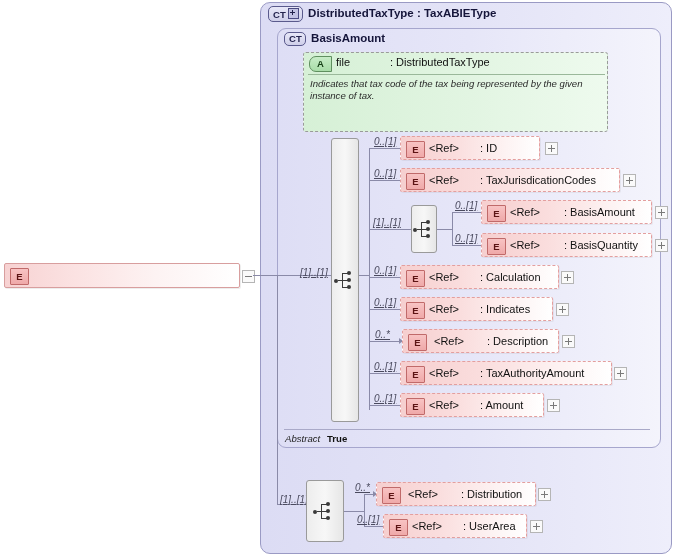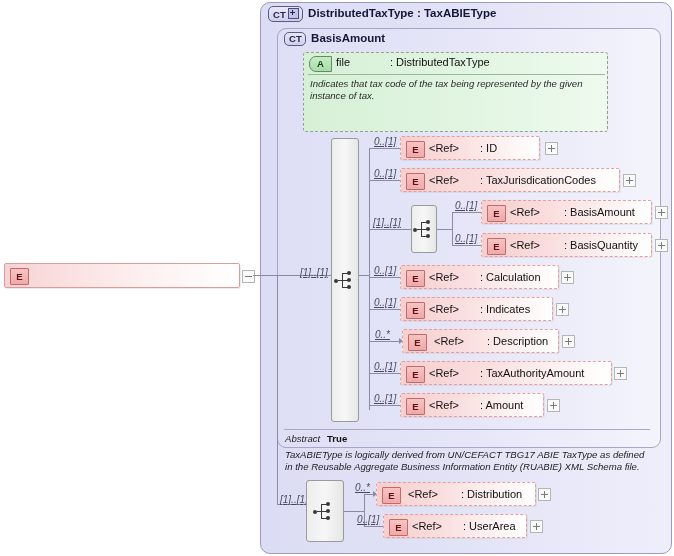--- a/index.html
+++ b/index.html
@@ -360,21 +360,20 @@
   <div class="abs elem" style="left:400px;top:393px;width:144px;">
     <div class="e-badge">E</div>
     <div class="e-ref">&lt;Ref&gt;</div>
     <div class="e-type" style="left:79px;">: Amount</div>
   </div>
   <div class="plusbox" style="left:547px;top:399px;"></div>
 
   <div class="abs-rule"></div>
   <div class="abs-label">Abstract</div>
   <div class="abs-value">True</div>
-  <div class="foot-doc">TaxABIEType is logically derived from UN/CEFACT TBG17 ABIE TaxType as defined in the Reusable Aggregate Business Information Entity (RUABIE) XML Schema file.</div>
 
   <div class="abs ln lnh" style="left:277px;top:504px;width:29px;"></div>
   <div class="abs ln lnv" style="left:277px;top:275px;height:229px;"></div>
   <div class="card" style="left:280px;top:494px;">[1]..[1]</div>
 
   <div class="abs seq-bar-2">
     <div class="seqicon" style="left:6px;top:21px;">
       <i class="d dot0"></i>
         <i class="stem"></i>
         <i class="spine"></i>

